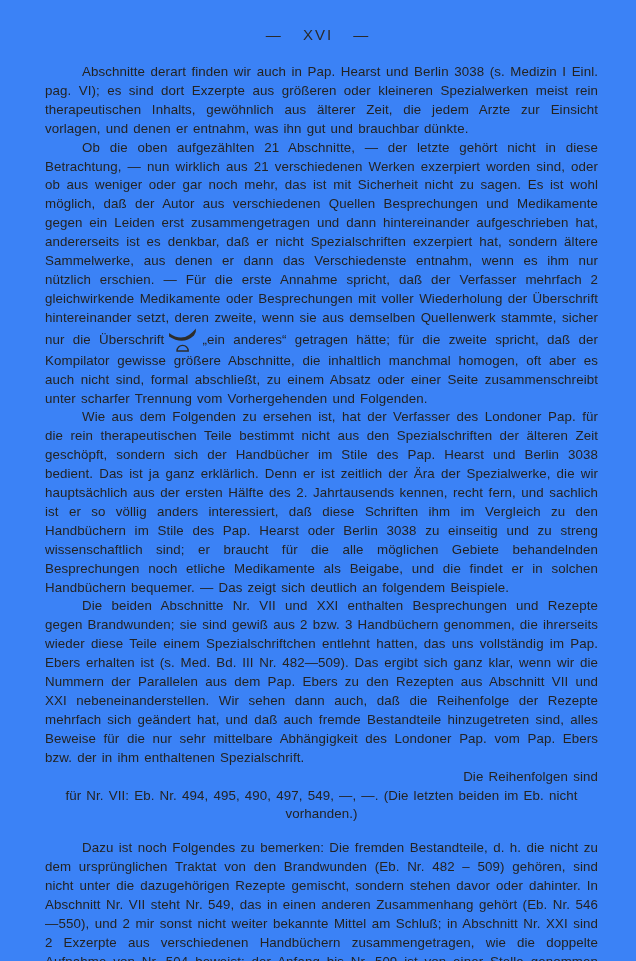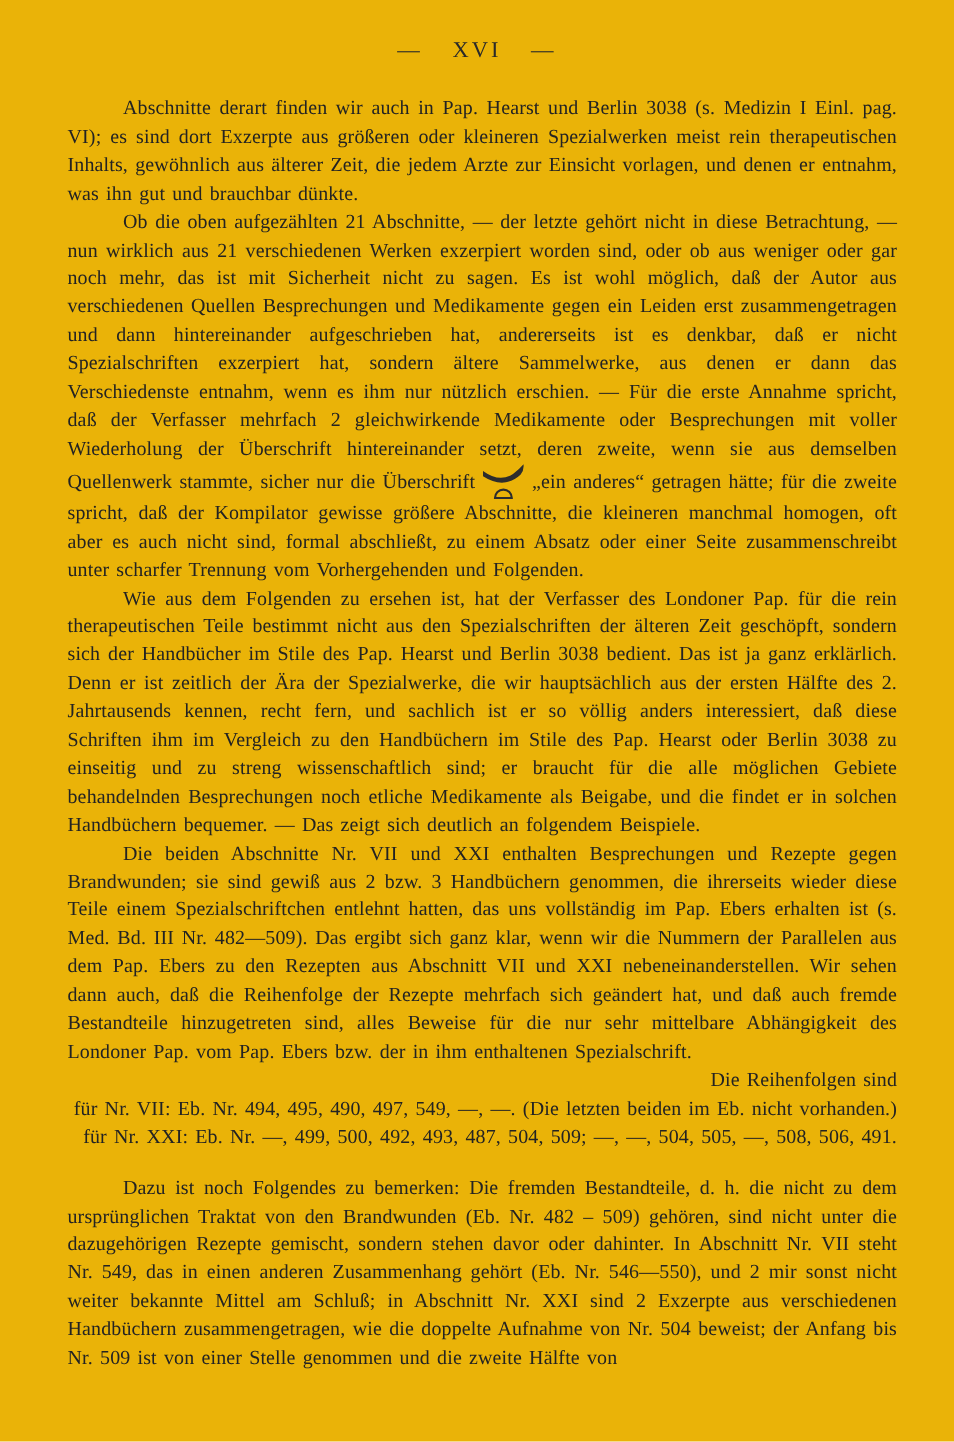--- a/index.html
+++ b/index.html
@@ -7,22 +7,22 @@
     padding: 0;
     width: 636px;
     height: 961px;
     overflow: hidden;
     background: #fbfbfa;
   }
   .page {
     position: relative;
     width: 636px;
     height: 961px;
-    background: #eab308;
-    font-family: Liberation Serif, serif;
+    background: #3b82f6;
+    font-family: Liberation Sans, sans-serif;
     color: #232323;
     box-sizing: border-box;
   }
   .page-number {
     text-align: center;
     padding-top: 26px;
     font-size: 15px;
     letter-spacing: 2px;
     word-spacing: 14px;
     color: #2a2a2a;
@@ -43,21 +43,21 @@
   p.noindent {
     margin: 0;
     text-indent: 0;
   }
   .seq-heading {
     margin: 14px 0 9px 0;
     text-indent: 37px;
     text-align: right;
   }
   .seq-lines {
-    text-align: right;
+    text-align: center;
   }
   .spacer-before-last {
     height: 15px;
   }
   .glyph {
     display: inline-block;
     width: 30px;
     height: 24px;
     vertical-align: -8px;
     margin: 0 4px;
@@ -71,32 +71,31 @@
 
   <div class="page-number">—  XVI  —</div>
 
   <div class="text-block">
 
     <p class="para">Abschnitte derart finden wir auch in Pap. Hearst und Berlin 3038 (s. Medizin I Einl. pag. VI); es sind dort Exzerpte aus größeren oder kleineren Spezialwerken meist rein therapeutischen Inhalts, gewöhnlich aus älterer Zeit, die jedem Arzte zur Einsicht vorlagen, und denen er entnahm, was ihn gut und brauchbar dünkte.</p>
 
     <p class="para"><span>Ob die oben aufgezählten 21 Abschnitte, — der letzte gehört nicht in diese Betrachtung, — nun wirklich aus 21 verschiedenen Werken exzerpiert worden sind, oder ob aus weniger oder gar noch mehr, das ist mit Sicherheit nicht zu sagen. Es ist wohl möglich, daß der Autor aus verschiedenen Quellen Besprechungen und Medikamente gegen ein Leiden erst zusammengetragen und dann hintereinander aufgeschrieben hat, andererseits ist es denkbar, daß er nicht Spezialschriften exzerpiert hat, sondern ältere Sammelwerke, aus denen er dann das Verschiedenste entnahm, wenn es ihm nur nützlich erschien. — Für die erste Annahme spricht, daß der Verfasser mehrfach 2 gleichwirkende Medikamente oder Besprechungen mit voller Wiederholung der Überschrift hintereinander setzt, deren zweite, wenn sie aus demselben Quellenwerk stammte, sicher nur die Überschrift</span><span class="glyph"><svg width="30" height="24" viewBox="0 0 30 24" xmlns="http://www.w3.org/2000/svg">
             <path d="M1,5 Q12,13 21,7 Q25,4 28,0.5 Q28.5,4.5 26,7.5 Q15,17.5 1,8.5 Z" fill="#2d2d2d"></path>
             <path d="M9,23 A5.6,5.6 0 0 1 20.2,23 Z" fill="none" stroke="#2d2d2d" stroke-width="1.4"></path>
-          </svg></span><span>„ein anderes“ getragen hätte; für die zweite spricht, daß der Kompilator gewisse größere Abschnitte, die kleineren manchmal homogen, oft aber es auch nicht sind, formal abschließt, zu einem Absatz oder einer Seite zusammenschreibt unter scharfer Trennung vom Vorhergehenden und Folgenden.</span></p>
+          </svg></span><span>„ein anderes“ getragen hätte; für die zweite spricht, daß der Kompilator gewisse größere Abschnitte, die inhaltlich manchmal homogen, oft aber es auch nicht sind, formal abschließt, zu einem Absatz oder einer Seite zusammenschreibt unter scharfer Trennung vom Vorhergehenden und Folgenden.</span></p>
 
 
     <p class="para">Wie aus dem Folgenden zu ersehen ist, hat der Verfasser des Londoner Pap. für die rein therapeutischen Teile bestimmt nicht aus den Spezialschriften der älteren Zeit geschöpft, sondern sich der Handbücher im Stile des Pap. Hearst und Berlin 3038 bedient. Das ist ja ganz erklärlich. Denn er ist zeitlich der Ära der Spezialwerke, die wir hauptsächlich aus der ersten Hälfte des 2. Jahrtausends kennen, recht fern, und sachlich ist er so völlig anders interessiert, daß diese Schriften ihm im Vergleich zu den Handbüchern im Stile des Pap. Hearst oder Berlin 3038 zu einseitig und zu streng wissenschaftlich sind; er braucht für die alle möglichen Gebiete behandelnden Besprechungen noch etliche Medikamente als Beigabe, und die findet er in solchen Handbüchern bequemer. — Das zeigt sich deutlich an folgendem Beispiele.</p>
 
     <p class="para">Die beiden Abschnitte Nr. VII und XXI enthalten Besprechungen und Rezepte gegen Brandwunden; sie sind gewiß aus 2 bzw. 3 Handbüchern genommen, die ihrerseits wieder diese Teile einem Spezialschriftchen entlehnt hatten, das uns vollständig im Pap. Ebers erhalten ist (s. Med. Bd. III Nr. 482—509). Das ergibt sich ganz klar, wenn wir die Nummern der Parallelen aus dem Pap. Ebers zu den Rezepten aus Abschnitt VII und XXI nebeneinanderstellen. Wir sehen dann auch, daß die Reihenfolge der Rezepte mehrfach sich geändert hat, und daß auch fremde Bestandteile hinzugetreten sind, alles Beweise für die nur sehr mittelbare Abhängigkeit des Londoner Pap. vom Pap. Ebers bzw. der in ihm enthaltenen Spezialschrift.</p>
 
     <p class="para seq-heading">Die Reihenfolgen sind</p>
 
     <div class="seq-lines">
       <p class="noindent">für Nr. VII: Eb. Nr. 494, 495, 490, 497, 549, —, —. (Die letzten beiden im Eb. nicht vorhanden.)</p>
-      <p class="noindent">für Nr. XXI: Eb. Nr. —, 499, 500, 492, 493, 487, 504, 509; —, —, 504, 505, —, 508, 506, 491.</p>
     </div>
 
     <div class="spacer-before-last"></div>
 
     <p class="para">Dazu ist noch Folgendes zu bemerken: Die fremden Bestandteile, d. h. die nicht zu dem ursprünglichen Traktat von den Brandwunden (Eb. Nr. 482 – 509) gehören, sind nicht unter die dazugehörigen Rezepte gemischt, sondern stehen davor oder dahinter. In Abschnitt Nr. VII steht Nr. 549, das in einen anderen Zusammenhang gehört (Eb. Nr. 546—550), und 2 mir sonst nicht weiter bekannte Mittel am Schluß; in Abschnitt Nr. XXI sind 2 Exzerpte aus verschiedenen Handbüchern zusammengetragen, wie die doppelte Aufnahme von Nr. 504 beweist; der Anfang bis Nr. 509 ist von einer Stelle genommen und die zweite Hälfte von</p>
 
   </div>
 </div>
 
 </body></html>

